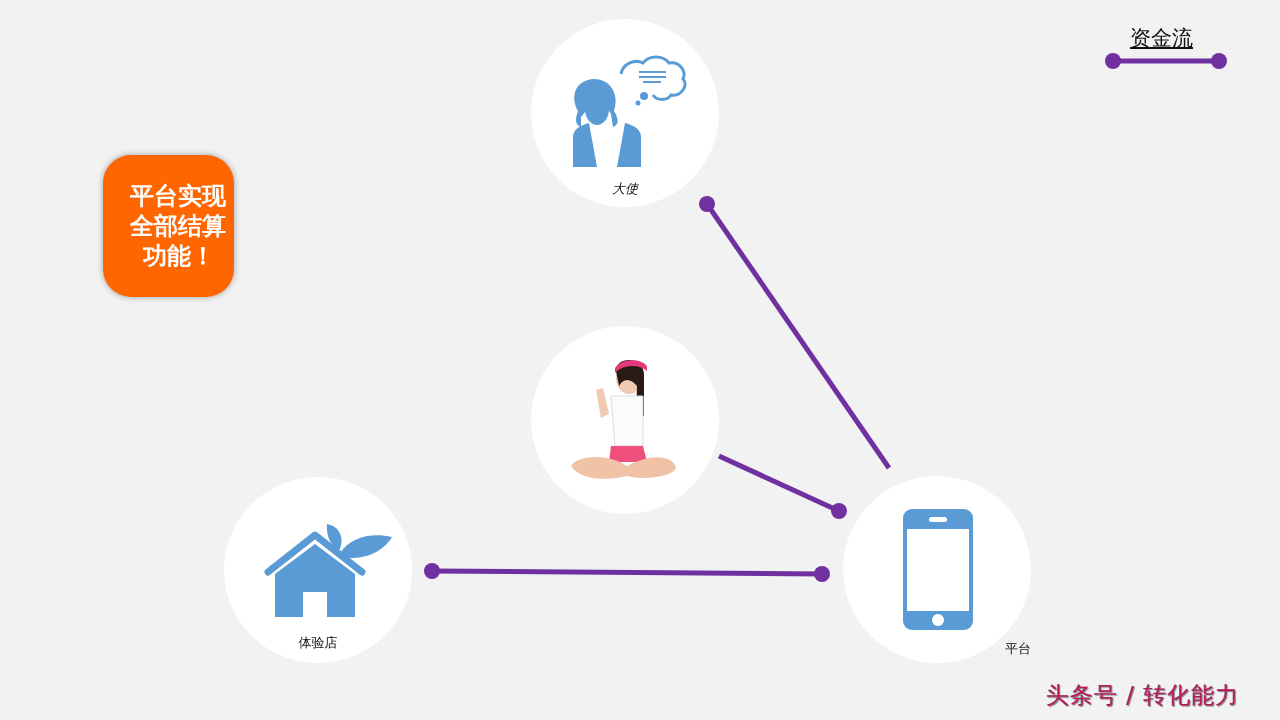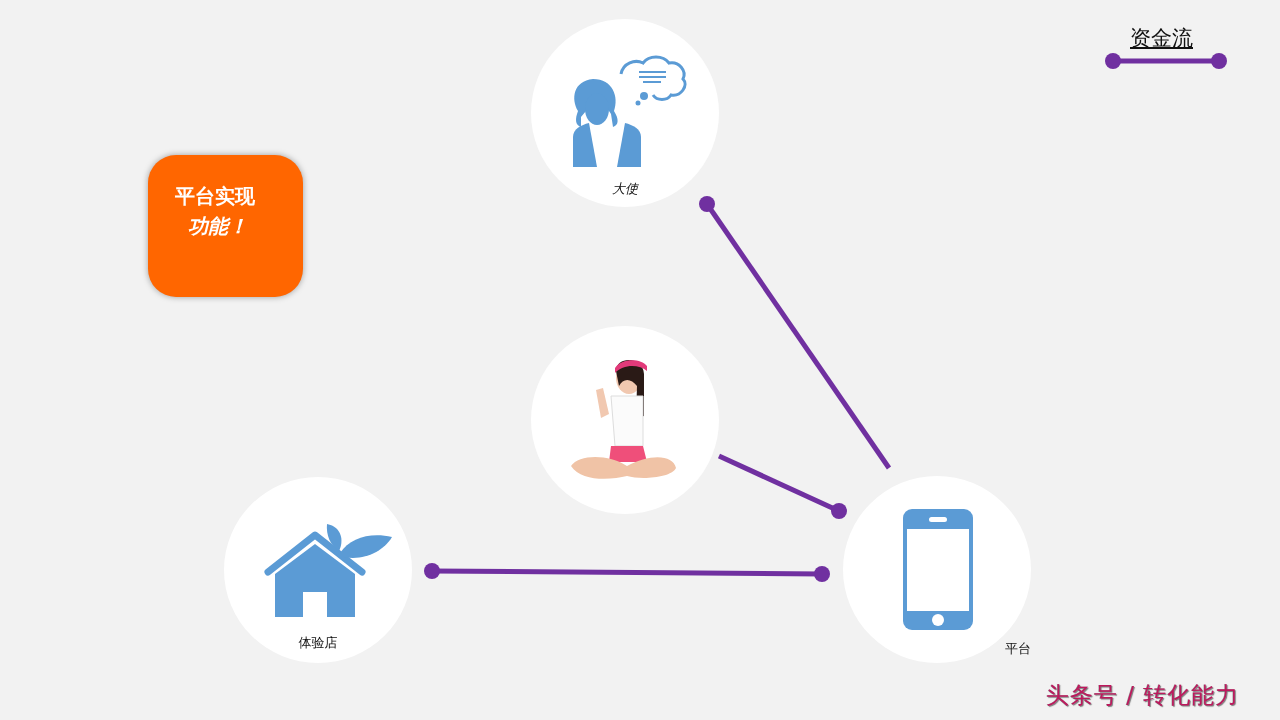--- a/index.html
+++ b/index.html
@@ -1,21 +1,21 @@
 <!DOCTYPE html>
 <html><head>
 <meta charset="utf-8">
 <style>
   html,body{margin:0;padding:0;}
   body{width:1280px;height:720px;background:#f2f2f2;position:relative;overflow:hidden;font-family:"DejaVu Sans",sans-serif;}
   .node{position:absolute;border-radius:50%;background:#ffffff;}
   .node-label{position:absolute;left:0;width:100%;text-align:center;font-size:13px;color:#111;}
-  .callout{position:absolute;left:103px;top:155px;width:155px;height:142px;border-radius:28px;background:#ff6600;box-shadow:0 0 6px rgba(0,0,0,0.35);color:#fff;font-weight:bold;font-size:20px;line-height:30px;box-sizing:border-box;padding-top:26px;margin-left:45px;}
+  .callout{position:absolute;left:103px;top:155px;width:131px;height:142px;border-radius:28px;background:#ff6600;box-shadow:0 0 6px rgba(0,0,0,0.35);color:#fff;font-weight:bold;font-size:24px;line-height:30px;box-sizing:border-box;padding-top:26px;}
   .callout div{padding-left:27px;}
-  .callout .l3{padding-left:40px;font-style:italic;}
+  .callout .l3{padding-left:40px;}
   .legend-title{position:absolute;left:1130px;top:24px;font-size:21px;color:#111;text-decoration:underline;}
   .watermark{position:absolute;left:1046px;top:680px;font-size:23px;color:#be185d;text-shadow:1px 1px 1px #777, -0.5px -0.5px 0 #999;letter-spacing:1px;}
   svg{position:absolute;left:0;top:0;}
 </style>
 </head>
 <body>
 
 <div class="node" style="left:531px;top:19px;width:188px;height:188px;font-style:italic;">
   <svg width="188" height="188" viewBox="0 0 188 188" style="position:absolute;left:0;top:0;">
     <g fill="#5B9BD5">
@@ -85,16 +85,17 @@
     <line x1="1113" y1="61" x2="1219" y2="61"></line>
     <circle cx="1113" cy="61" r="8" stroke="none"></circle>
     <circle cx="1219" cy="61" r="8" stroke="none"></circle>
   </g>
 </svg>
 
 <div class="legend-title">资金流</div>
 
 <div class="callout">
   <div>平台实现</div>
+  <div>全部结算</div>
   <div class="l3">功能！</div>
 </div>
 
 <div class="watermark">头条号 / 转化能力</div>
 
 </body></html>

